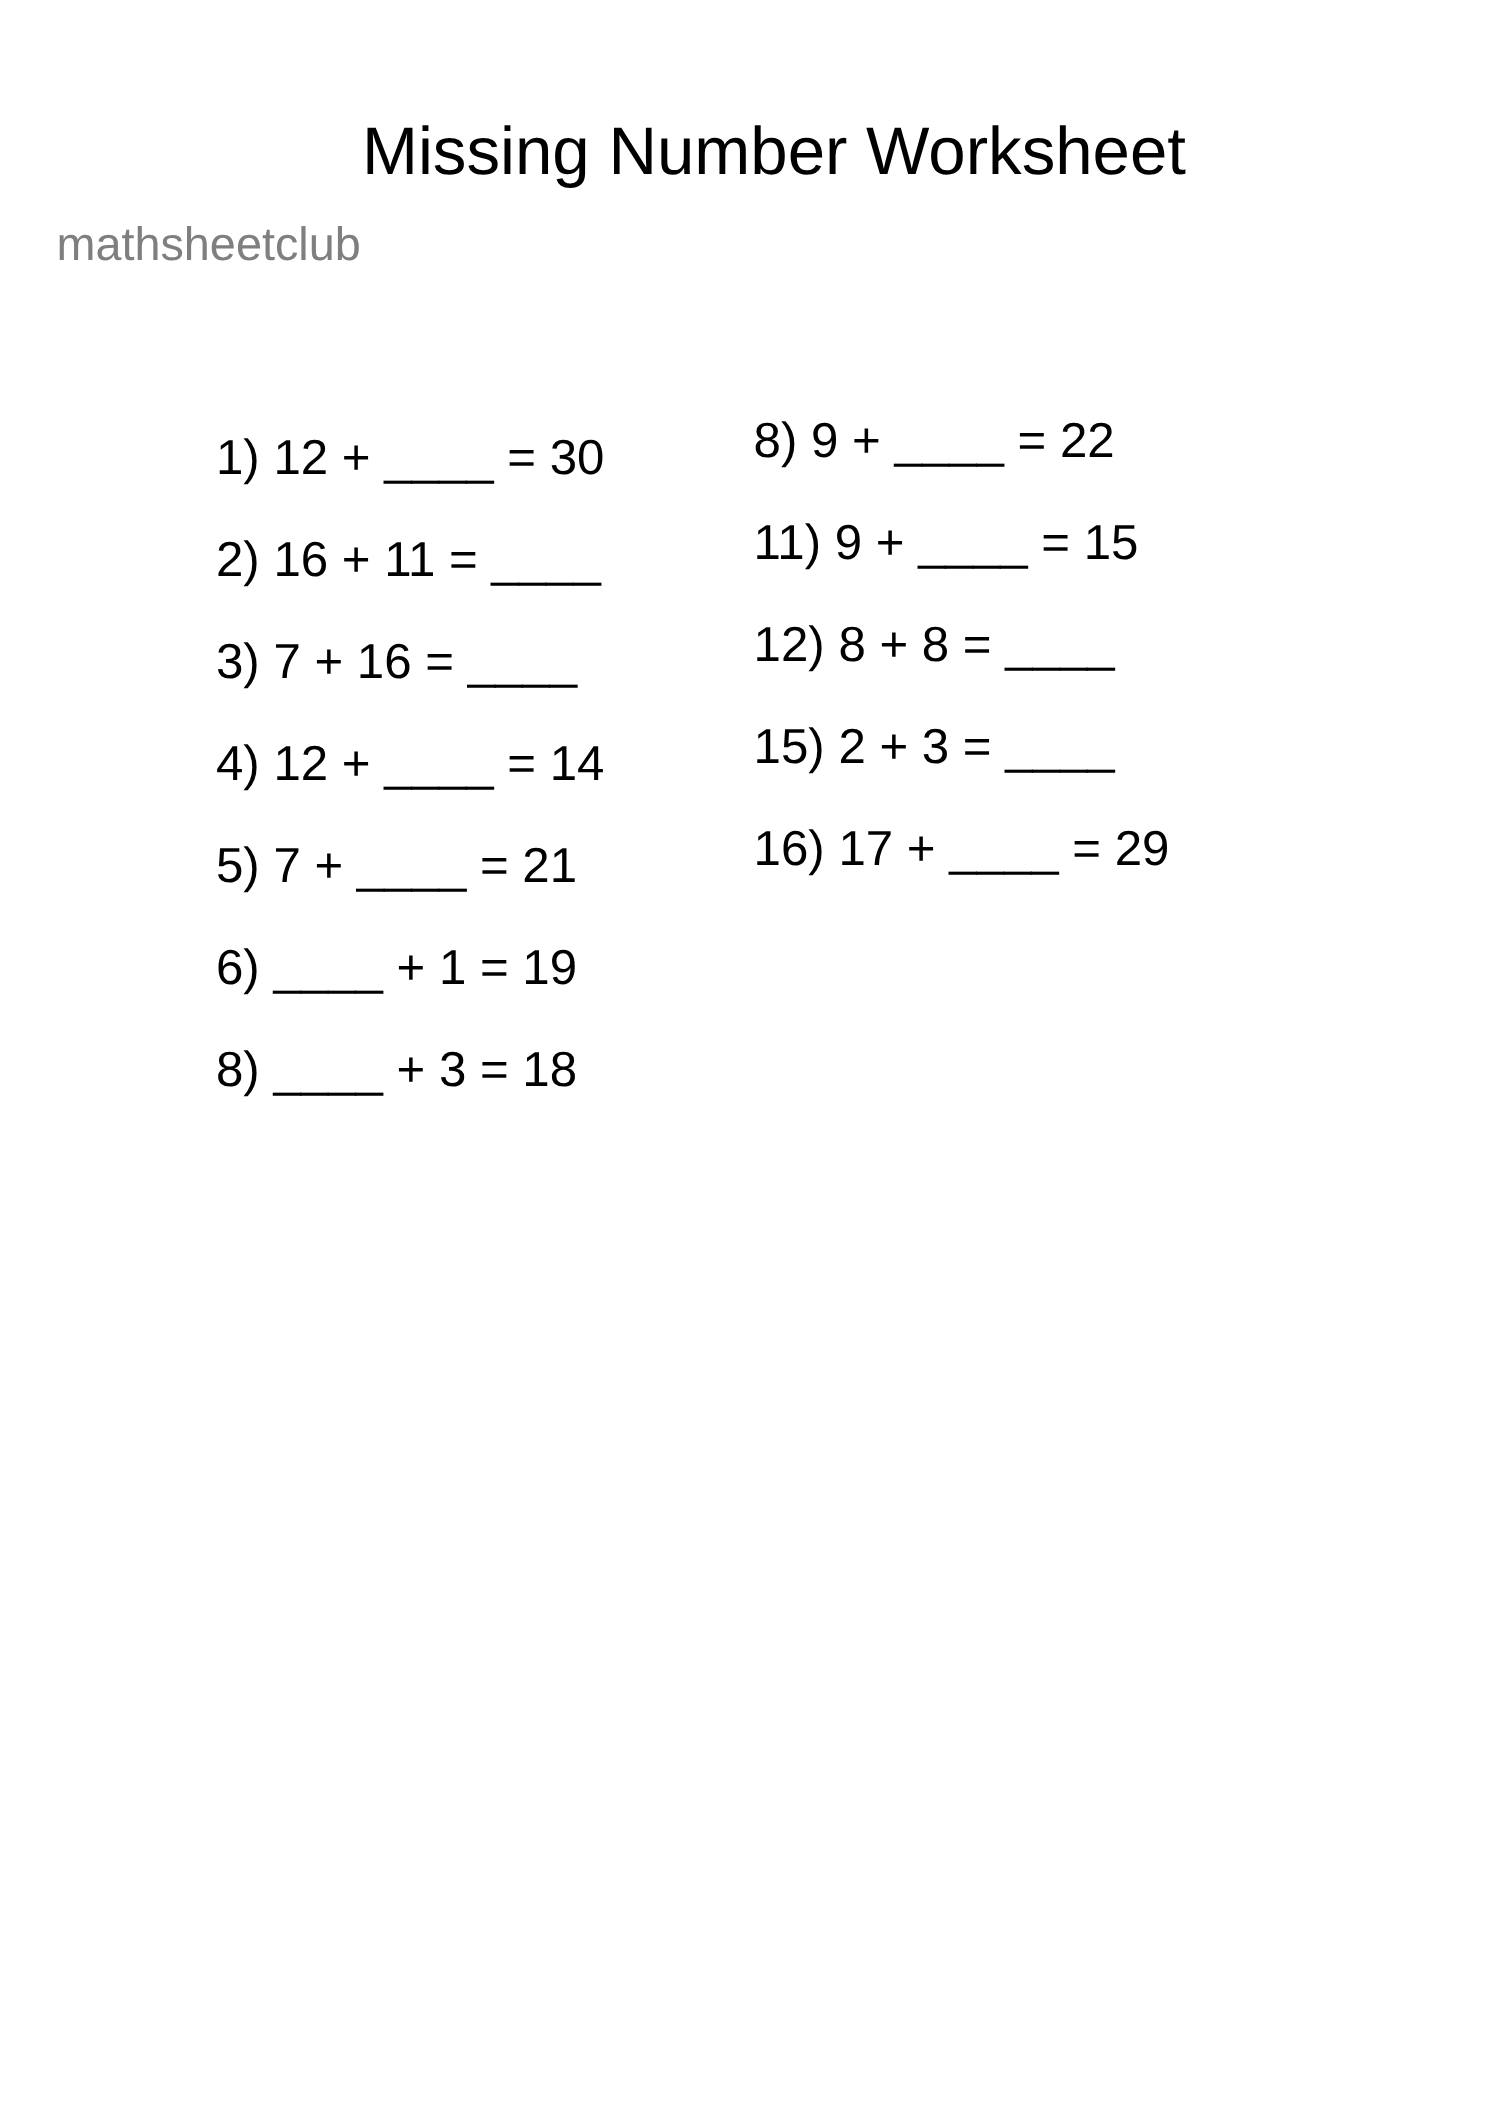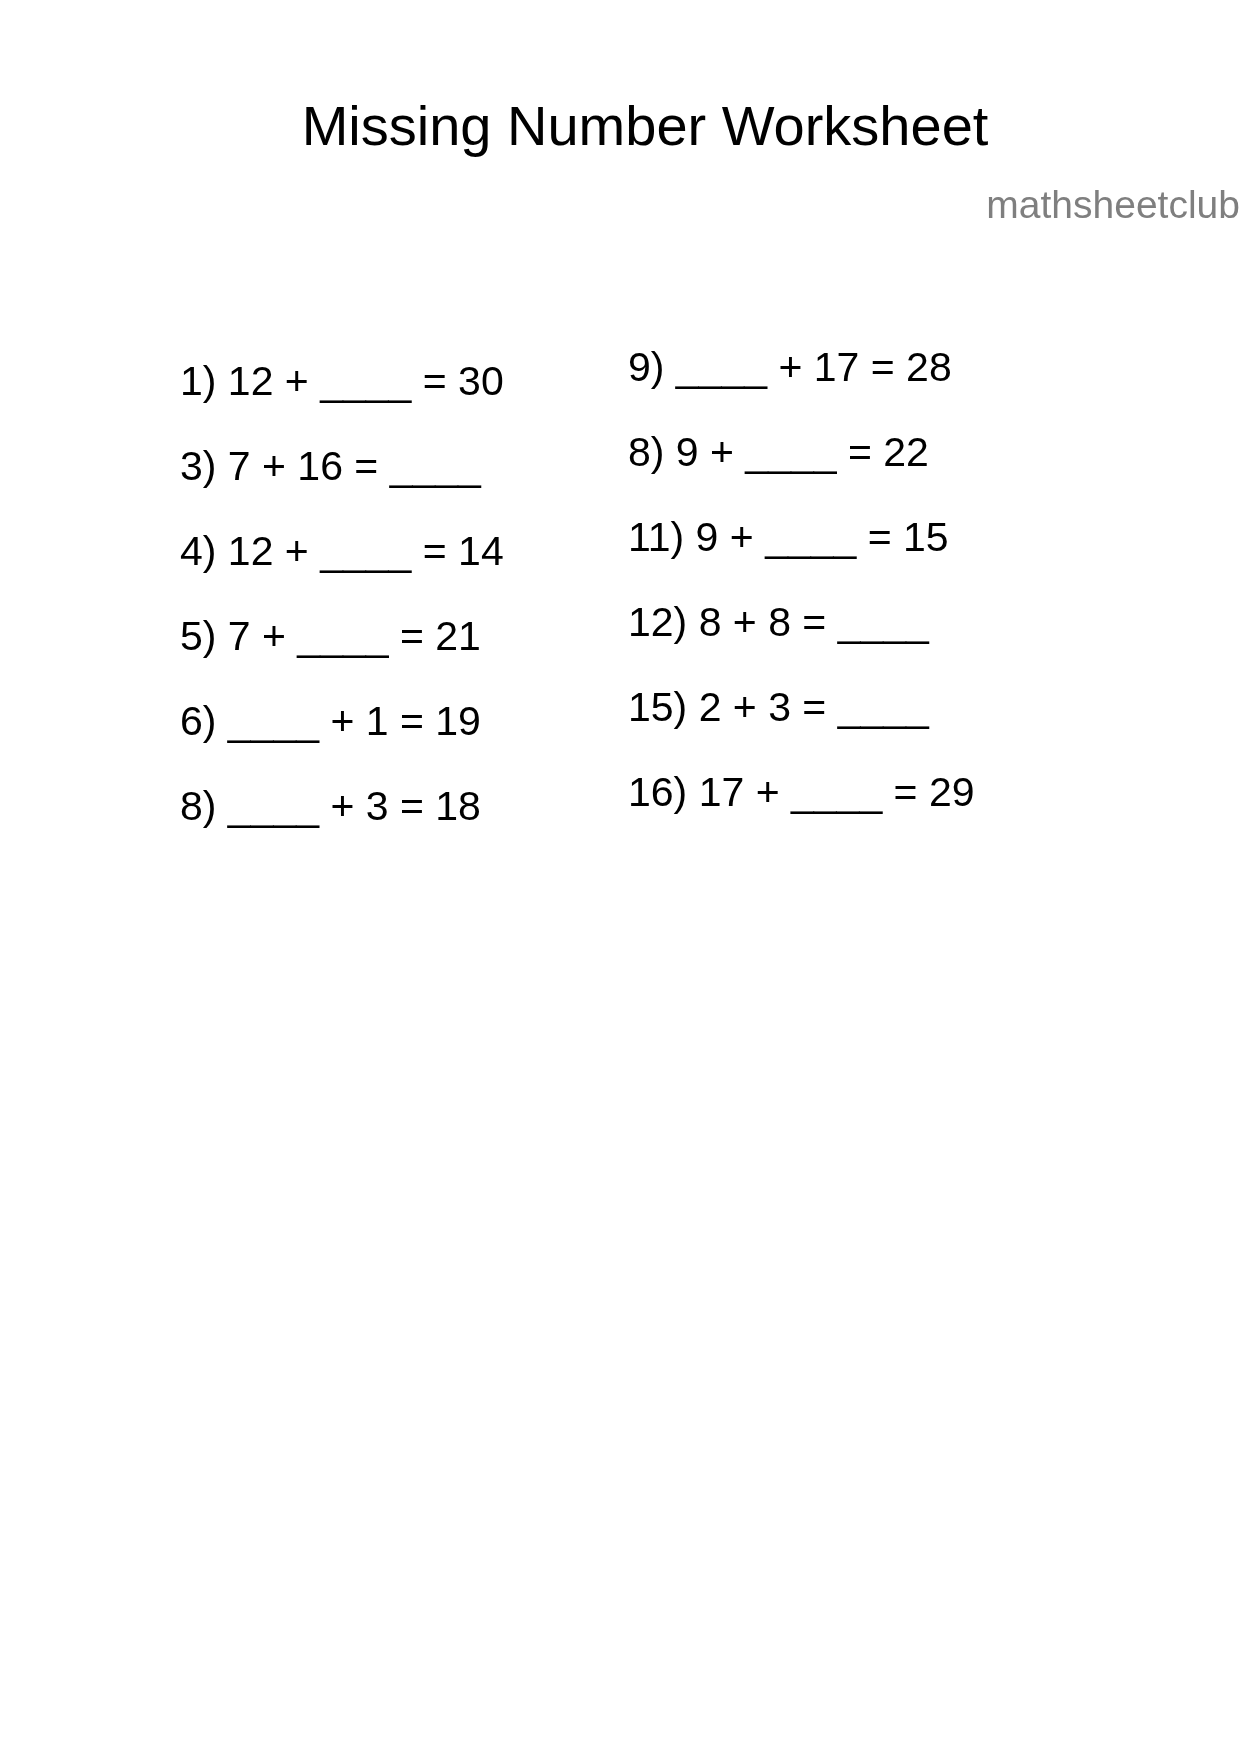--- a/index.html
+++ b/index.html
@@ -25,21 +25,21 @@
       line-height: 60px;
       padding-left: 50px;
       box-sizing: border-box;
       white-space: nowrap;
     }
     .subtitle {
       position: absolute;
       left: 0;
       width: 1240px;
       top: 183px;
-      text-align: right;
+      text-align: left;
       font-size: 39px;
       line-height: 44px;
       color: #7f7f7f;
       padding-left: 47px;
       box-sizing: border-box;
       white-space: nowrap;
     }
     .column {
       position: absolute;
       top: 345px;
@@ -54,27 +54,27 @@
     }
   </style>
 </head>
 <body>
 
 <h1 class="title" style="margin:0;font-weight:normal;">Missing Number Worksheet</h1>
 <div class="subtitle">mathsheetclub</div>
 
 <div class="column col-left">
   <div class="problem">1) 12 + ____ = 30</div>
+  <div class="problem">2) 16 + 11 = ____</div>
   <div class="problem">3) 7 + 16 = ____</div>
   <div class="problem">4) 12 + ____ = 14</div>
   <div class="problem">5) 7 + ____ = 21</div>
   <div class="problem">6) ____ + 1 = 19</div>
   <div class="problem">8) ____ + 3 = 18</div>
 </div>
 
 <div class="column col-right">
-  <div class="problem">9) ____ + 17 = 28</div>
   <div class="problem">8) 9 + ____ = 22</div>
   <div class="problem">11) 9 + ____ = 15</div>
   <div class="problem">12) 8 + 8 = ____</div>
   <div class="problem">15) 2 + 3 = ____</div>
   <div class="problem">16) 17 + ____ = 29</div>
 </div>
 
 </body></html>

